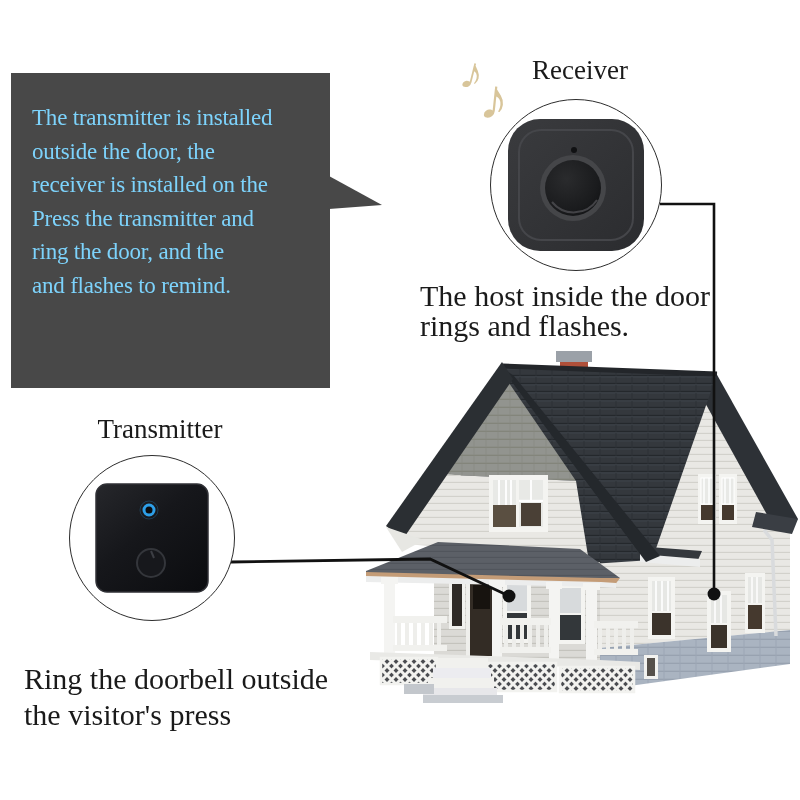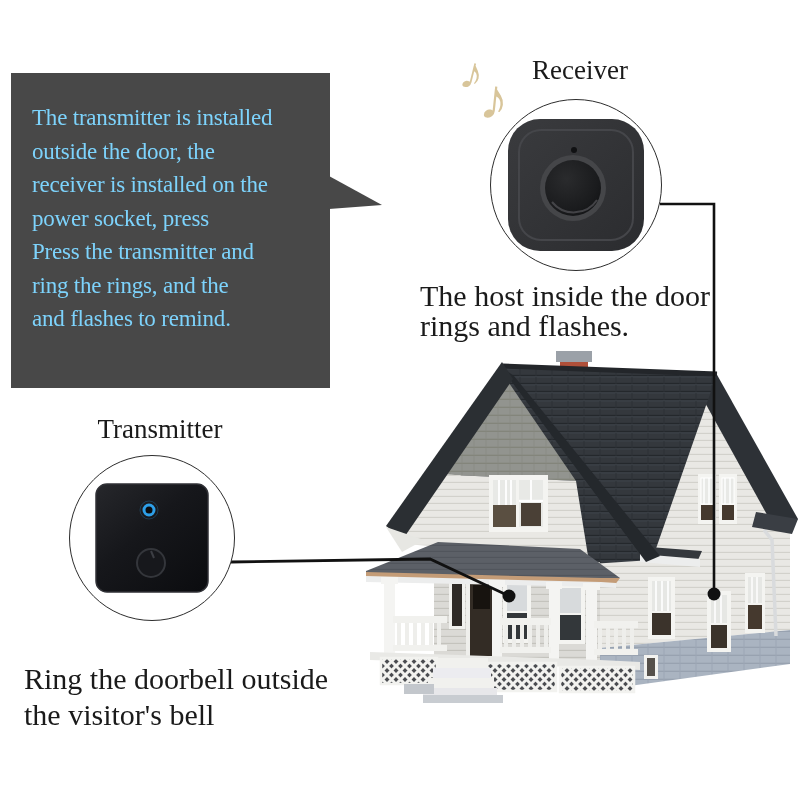--- a/index.html
+++ b/index.html
@@ -251,23 +251,22 @@
     <polyline points="231,562 430,559 509,596" fill="none" stroke="#111111" stroke-width="2.8"></polyline>
     <circle cx="509" cy="596" r="6.5" fill="#111111"></circle>
   </svg>
 
   <div class="bubble">
     <div class="bubble-tail"></div>
     <div class="bubble-inner">
       <div>The transmitter is installed</div>
       <div>outside the door, the</div>
       <div>receiver is installed on the</div>
-      <div>power socket, press</div>
       <div>Press the transmitter and</div>
-      <div>ring the rings, and the</div>
+      <div>ring the door, and the</div>
       <div>and flashes to remind.</div>
     </div>
   </div>
 
   <span class="note" id="note-1">♪</span>
   <span class="note" id="note-2">♪</span>
 
   <div class="section-label" id="receiver-label">Receiver</div>
   <div class="device-circle" id="receiver-circle">
     <svg width="140" height="136" viewBox="0 0 140 136">
@@ -307,16 +306,16 @@
       </defs>
       <rect x="2" y="2" width="112" height="108" rx="11" fill="url(#tbody)" stroke="#303136" stroke-width="1.5"></rect>
       <circle cx="55" cy="28" r="5" fill="#0a0c0e" stroke="#2d9fe8" stroke-width="3"></circle>
       <circle cx="55" cy="28" r="9" fill="none" stroke="#2d9fe8" stroke-width="1" opacity="0.25"></circle>
       <circle cx="57" cy="81" r="14" fill="#17181c" stroke="#34363b" stroke-width="2"></circle>
       <path d="M57 69 l3 7" stroke="#3c3e44" stroke-width="2"></path>
     </svg>
   </div>
   <div class="caption" id="transmitter-caption">
     <div>Ring the doorbell outside</div>
-    <div>the visitor's bell</div>
+    <div>the visitor's press</div>
   </div>
 
 </div>
 
 </body></html>

